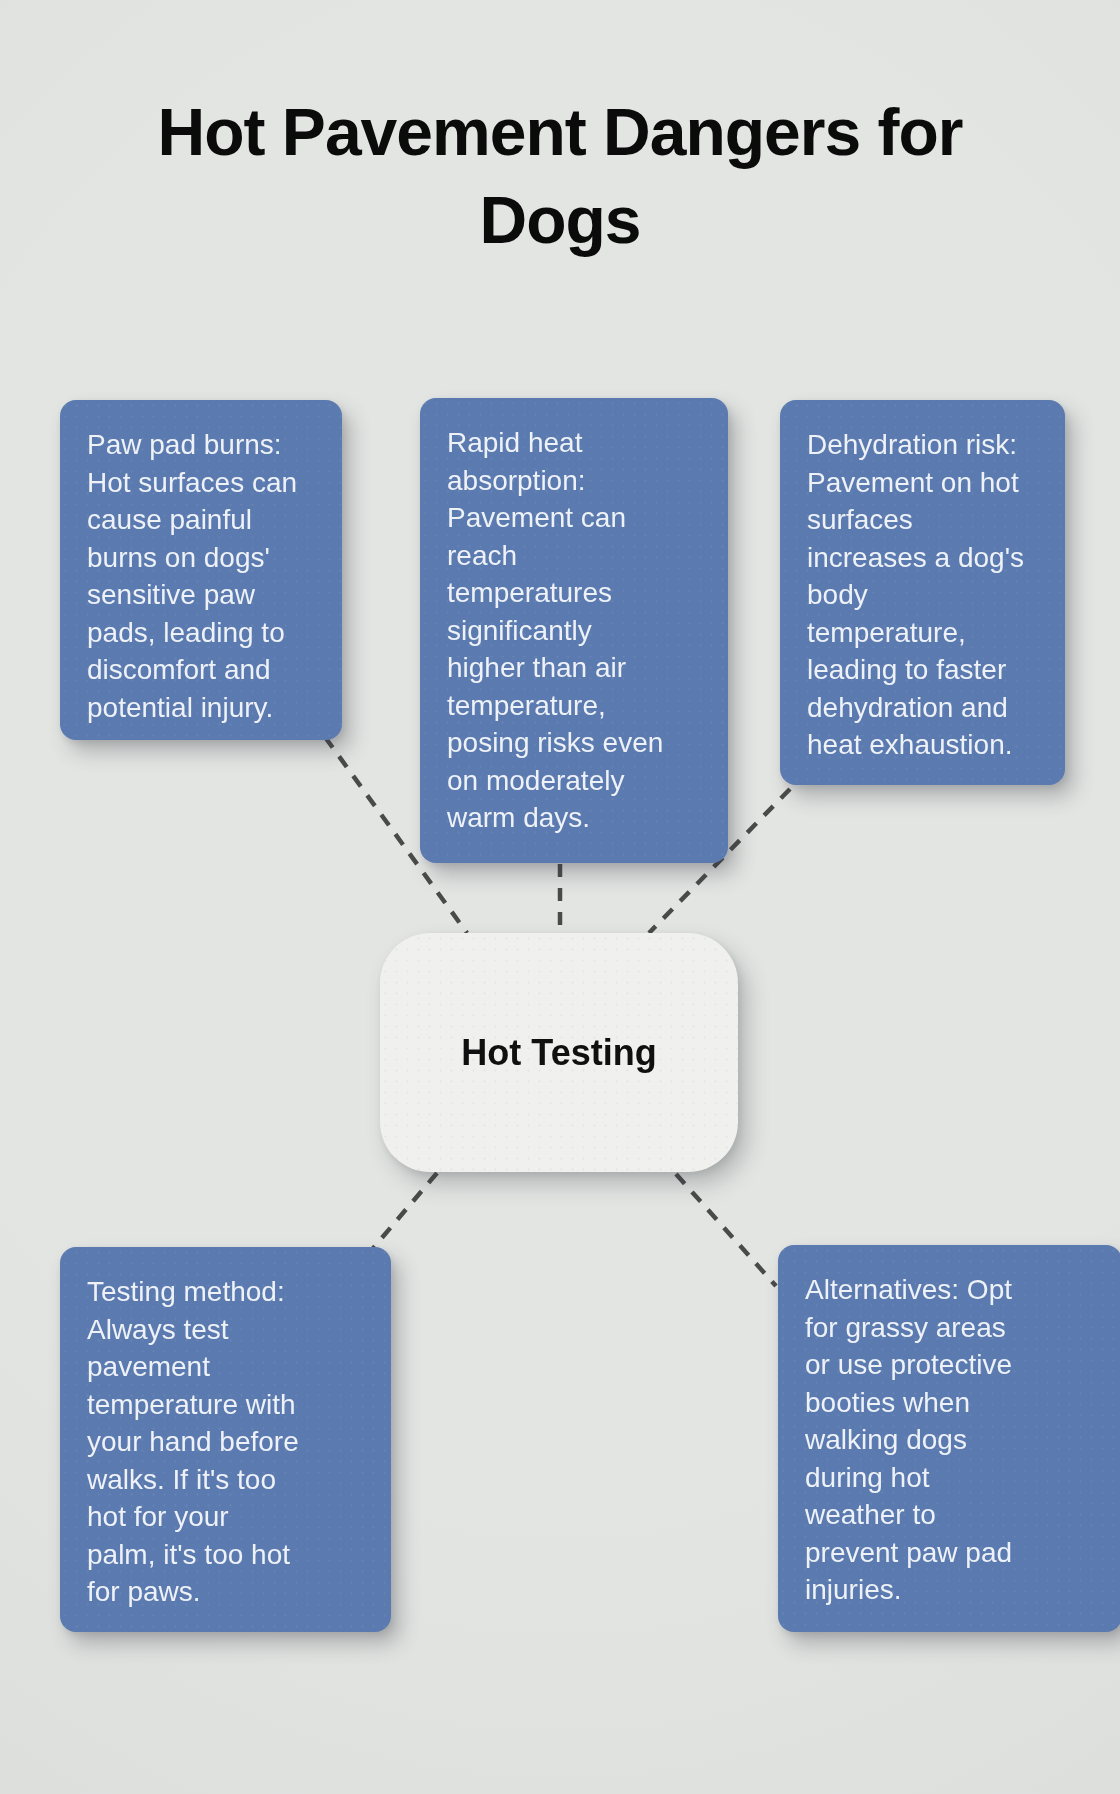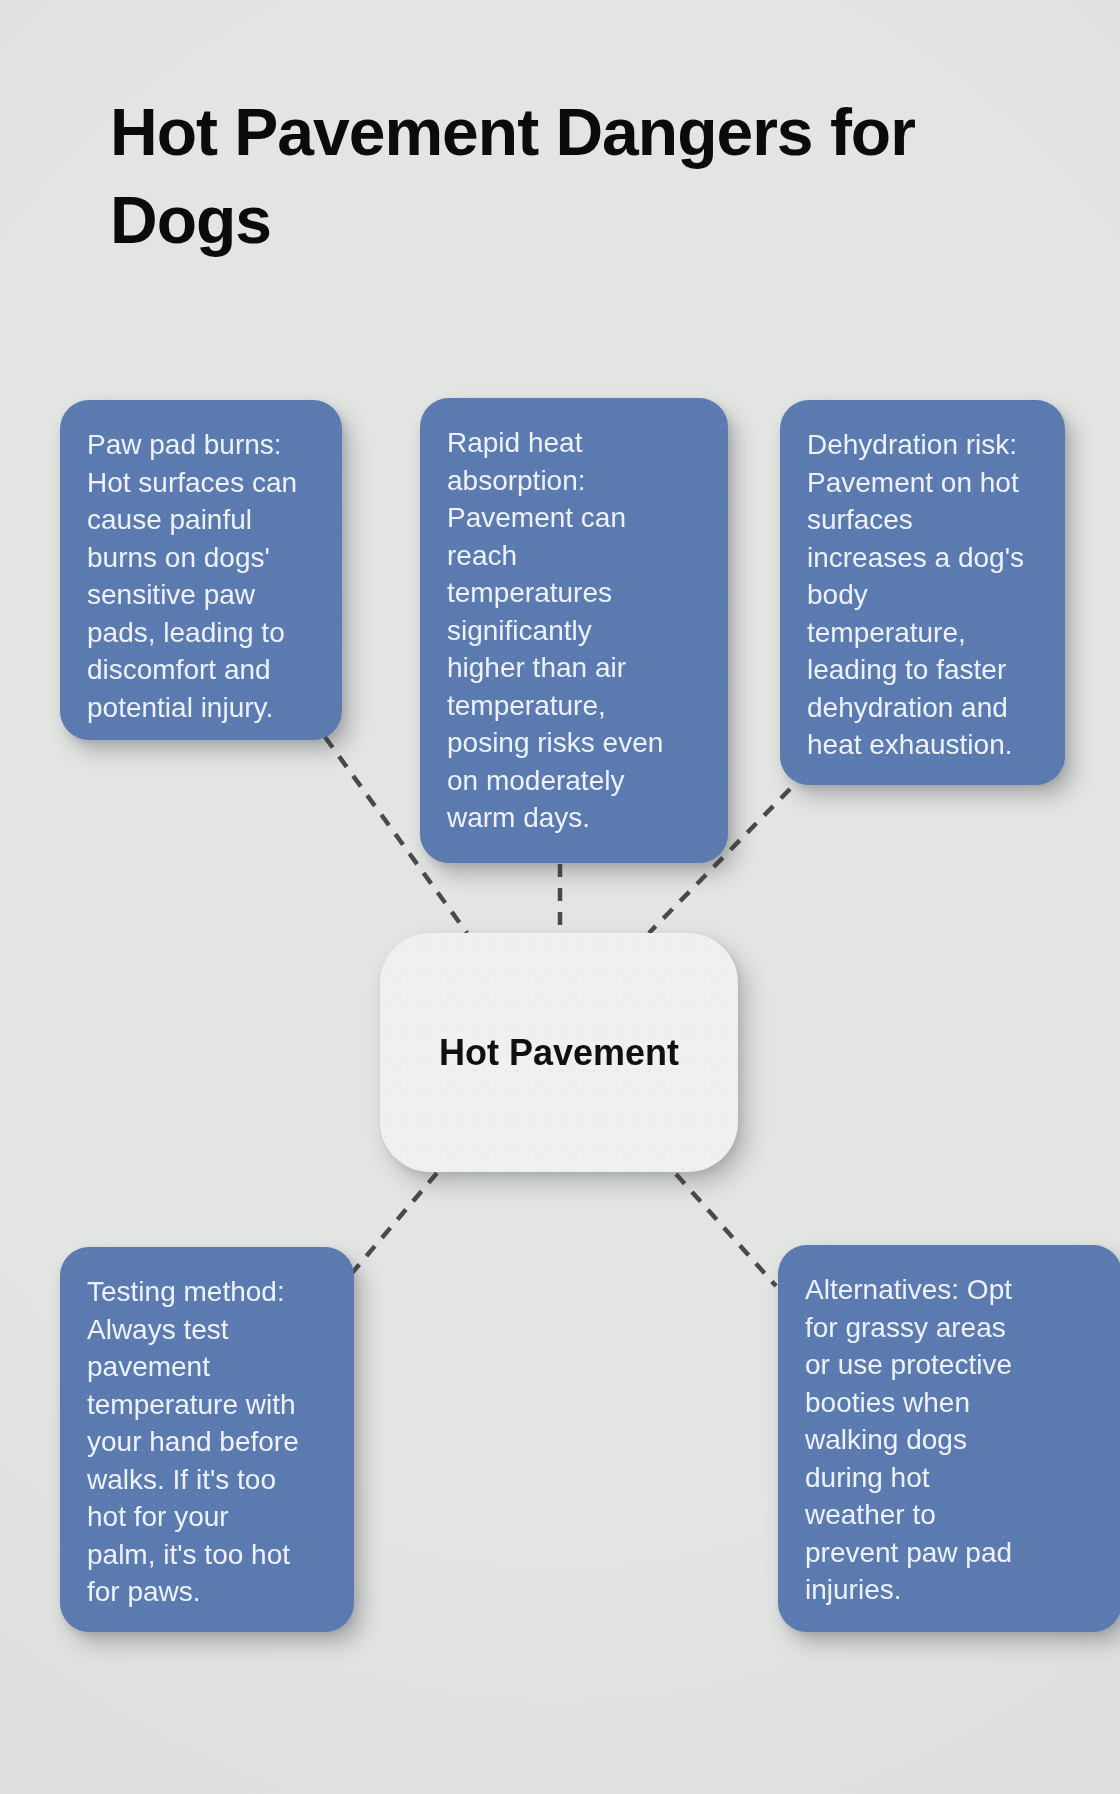--- a/index.html
+++ b/index.html
@@ -20,21 +20,21 @@
     overflow:hidden;
     font-family:"Liberation Sans", sans-serif;
     background:radial-gradient(120% 85% at 50% 42%, #e3e5e3 50%, #d8dbd9 100%);
   }
   .title{
     position:absolute;
     top:88px;
     left:110px;
     width:900px;
     margin:0;
-    text-align:left;
+    text-align:center;
     font-size:66px;
     line-height:88px;
     font-weight:700;
     letter-spacing:-1px;
     color:var(--title-text);
   }
   .edges{
     position:absolute;
     inset:0;
     width:1120px;
@@ -45,35 +45,35 @@
     stroke-width:4.5;
     stroke-dasharray:13 11;
     fill:none;
   }
   .node{
     position:absolute;
     box-sizing:border-box;
     background-color:var(--node-fill);
     background-image:radial-gradient(rgba(255,255,255,0.05) 1.2px, transparent 1.3px);
     background-size:11px 11px;
-    border-radius:29px;
+    border-radius:16px;
     box-shadow:9px 12px 20px rgba(55,60,66,0.30), 2px 3px 6px rgba(55,60,66,0.12);
     color:var(--node-text);
   }
   .node p{
     margin:0;
     padding:26px 0 20px 27px;
     font-size:28px;
     line-height:37.5px;
     font-weight:400;
   }
   .node-1{left:60px;  top:400px;  width:282px; height:340px;}
   .node-2{left:420px; top:398px;  width:308px; height:465px;}
   .node-3{left:780px; top:400px;  width:285px; height:385px;}
-  .node-4{left:60px;  top:1247px; width:294px; height:385px;}
+  .node-4{left:60px;  top:1247px; width:331px; height:385px;}
   .node-5{left:778px; top:1245px; width:344px; height:387px;}
   .node-1 p{width:226px;}
   .node-2 p{width:222px;}
   .node-3 p{width:222px;}
   .node-4 p{width:215px;}
   .node-5 p{width:222px;}
   .center-node{
     position:absolute;
     left:380px;
     top:933px;
@@ -124,16 +124,16 @@
 
   <div class="node node-4">
     <p>Testing method: Always test pavement temperature with your hand before walks. If it's too hot for your palm, it's too hot for paws.</p>
   </div>
 
   <div class="node node-5">
     <p>Alternatives: Opt for grassy areas or use protective booties when walking dogs during hot weather to prevent paw pad injuries.</p>
   </div>
 
   <div class="center-node">
-    <span>Hot Pavement</span>
+    <span>Hot Testing</span>
   </div>
 
 </div>
 
 </body></html>

